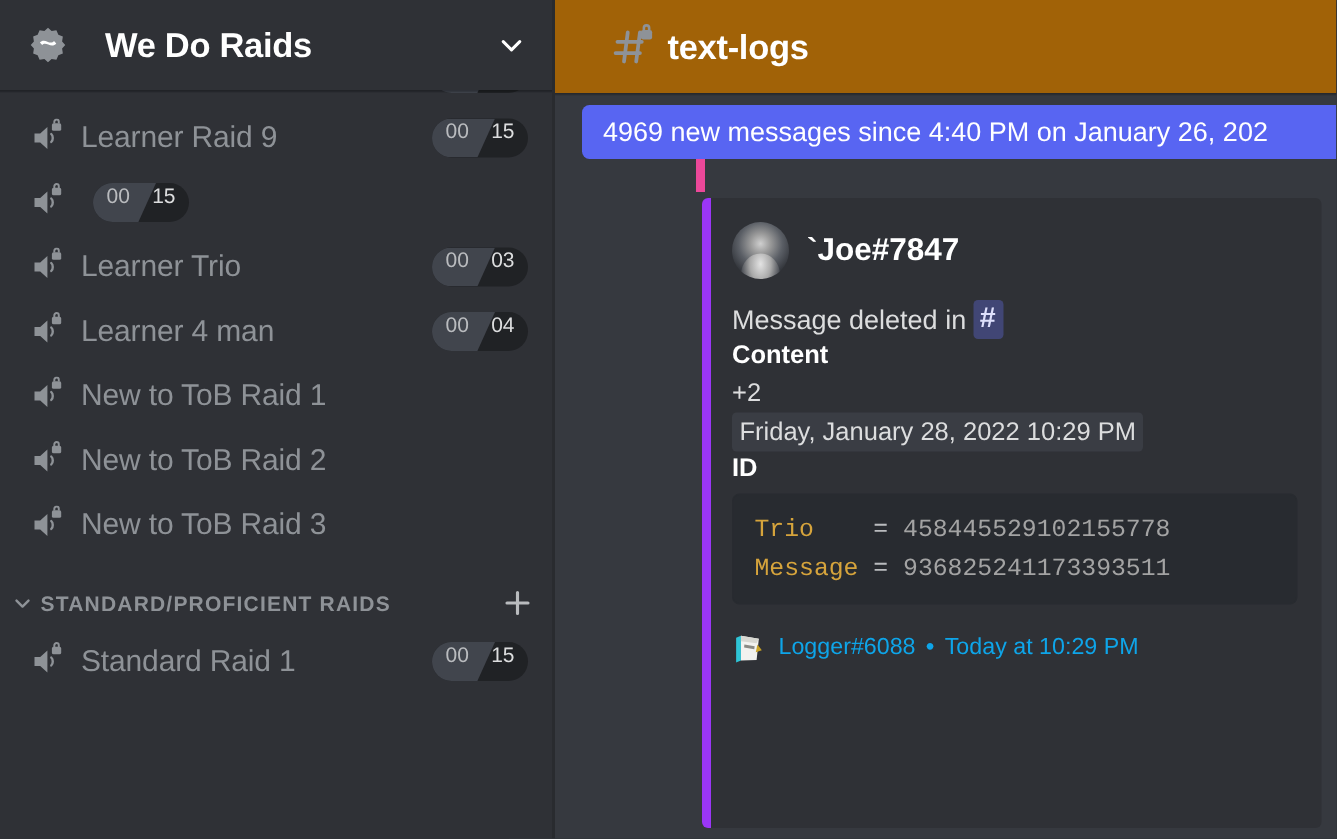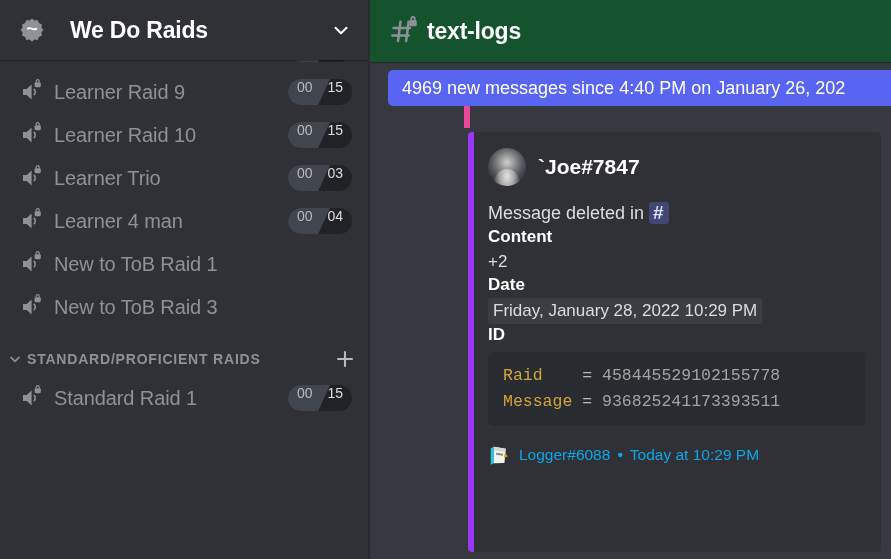--- a/index.html
+++ b/index.html
@@ -88,21 +88,21 @@
 
   .sidebar-divider {
     position:absolute; right:0; top:0; width:2px; height:559px;
     background:#292b2f; z-index:40;
   }
 
   
   .main { position:relative; flex:1; height:559px; background:#36393f; overflow:hidden; }
   .chan-header {
     position:relative; z-index:20; height:62px; display:flex; align-items:center;
-    padding:0 18px 0 18px; background:#14532d;
+    padding:0 18px 0 36px; background:#a16207;
     box-shadow: 0 1px 0 rgba(4,4,5,.2), 0 1.5px 0 rgba(6,6,7,.05), 0 2px 0 rgba(4,4,5,.05);
     text-align: center;
   }
   .hash-icon { width:30px; height:30px; flex:0 0 30px; margin-right:9px; position:relative; }
   .chan-title { color:#ffffff; font-size:23px; font-weight:bold; letter-spacing:-.2px; }
 
   .msg-area { position:relative; height:497px; background:#36393f; overflow:hidden; }
 
   .unread-banner {
     position:absolute; top:8px; left:18px; right:-10px; height:36px;
@@ -138,21 +138,21 @@
     position:relative; overflow:hidden;
   }
   .avatar::after {
     content:""; position:absolute; left:50%; top:55%;
     transform:translateX(-50%);
     width:26px; height:28px; border-radius:50% 50% 45% 45%;
     background: radial-gradient(ellipse at 50% 25%, #e3e3e3 0%, #a9a9a9 38%, #4a4d54 70%, rgba(36,38,43,0) 100%);
   }
   .author-name { color:#ffffff; font-size:21px; font-weight:bold; }
 
-  .embed-desc { color:#dcddde; font-size:18px; line-height:1.45; display:flex; align-items:center; flex-wrap:wrap; }
+  .embed-desc { color:#dcddde; font-size:18px; line-height:1.45; display:flex; flex-wrap:wrap; }
   .chan-mention {
     display:inline-flex; align-items:center; gap:3px;
     background:#414675; color:#dee0fc; border-radius:3px;
     padding:1px 5px 2px 4px; margin-left:5px; font-size:18px; cursor:pointer;
   }
   .mention-hash { font-weight:bold; font-size:19px; line-height:1; }
 
   .field { margin-top:1px; }
   .field-name { color:#ffffff; font-size:17px; font-weight:bold; margin-bottom:3px; }
   .field-value { color:#dcddde; font-size:17px; line-height:1.4; }
@@ -218,21 +218,20 @@
               </span>
             </span>
           </div>
           <div class="chan-row">
             <span class="spk-icon"><svg viewBox="0 0 26 26" width="26" height="26">
                 <path fill="#8e9297" d="M3 10h3.8L11.6 5.6v14.8L6.8 16H3z"></path>
                 <path fill="none" stroke="#8e9297" stroke-width="1.6" stroke-linecap="round" d="M14.2 10.4c1.3 1 1.3 4.2 0 5.2"></path>
                 <rect x="14.6" y="3.2" width="6.2" height="5" rx="1.1" fill="#8e9297"></rect>
                 <path fill="none" stroke="#8e9297" stroke-width="1.3" d="M16.2 3.3V2.2a1.5 1.5 0 013 0v1.1"></path>
               </svg></span>
-            <span class="chan-name">Learner Raid 10</span>
             <span class="count-badge">
               <span class="cb-left"></span>
               <span class="cb-txt">
                 <span>00</span>
                 <span class="cb-max">15</span>
               </span>
             </span>
           </div>
           <div class="chan-row">
             <span class="spk-icon"><svg viewBox="0 0 26 26" width="26" height="26">
@@ -267,20 +266,29 @@
             </span>
           </div>
           <div class="chan-row">
             <span class="spk-icon"><svg viewBox="0 0 26 26" width="26" height="26">
                 <path fill="#8e9297" d="M3 10h3.8L11.6 5.6v14.8L6.8 16H3z"></path>
                 <path fill="none" stroke="#8e9297" stroke-width="1.6" stroke-linecap="round" d="M14.2 10.4c1.3 1 1.3 4.2 0 5.2"></path>
                 <rect x="14.6" y="3.2" width="6.2" height="5" rx="1.1" fill="#8e9297"></rect>
                 <path fill="none" stroke="#8e9297" stroke-width="1.3" d="M16.2 3.3V2.2a1.5 1.5 0 013 0v1.1"></path>
               </svg></span>
             <span class="chan-name">New to ToB Raid 1</span>
+          </div>
+          <div class="chan-row">
+            <span class="spk-icon"><svg viewBox="0 0 26 26" width="26" height="26">
+                <path fill="#8e9297" d="M3 10h3.8L11.6 5.6v14.8L6.8 16H3z"></path>
+                <path fill="none" stroke="#8e9297" stroke-width="1.6" stroke-linecap="round" d="M14.2 10.4c1.3 1 1.3 4.2 0 5.2"></path>
+                <rect x="14.6" y="3.2" width="6.2" height="5" rx="1.1" fill="#8e9297"></rect>
+                <path fill="none" stroke="#8e9297" stroke-width="1.3" d="M16.2 3.3V2.2a1.5 1.5 0 013 0v1.1"></path>
+              </svg></span>
+            <span class="chan-name">New to ToB Raid 2</span>
           </div>
           <div class="chan-row">
             <span class="spk-icon"><svg viewBox="0 0 26 26" width="26" height="26">
                 <path fill="#8e9297" d="M3 10h3.8L11.6 5.6v14.8L6.8 16H3z"></path>
                 <path fill="none" stroke="#8e9297" stroke-width="1.6" stroke-linecap="round" d="M14.2 10.4c1.3 1 1.3 4.2 0 5.2"></path>
                 <rect x="14.6" y="3.2" width="6.2" height="5" rx="1.1" fill="#8e9297"></rect>
                 <path fill="none" stroke="#8e9297" stroke-width="1.3" d="M16.2 3.3V2.2a1.5 1.5 0 013 0v1.1"></path>
               </svg></span>
             <span class="chan-name">New to ToB Raid 3</span>
           </div>
@@ -365,27 +373,27 @@
             <span class="chan-mention">
               <span class="mention-hash">#</span>
             </span>
           </div>
 
           <div id="embed-fields">
               <div class="field">
                 <div class="field-name">Content</div>
                 <div class="field-value">+2</div>
               </div>
-              <div class="field"><div class="field-name">Date</div><div class="field-value highlight">Friday, January 28, 2022 10:29 PM</div></div>
+              <div class="field"><div class="field-value highlight">Friday, January 28, 2022 10:29 PM</div></div>
             </div>
 
           <div class="field">
             <div class="field-name">ID</div>
             <div class="codeblock" id="codeblock">
-                <div><span class="tok-key">Raid</span>&nbsp;&nbsp;&nbsp; <span class="tok-eq">=</span> <span class="tok-val">458445529102155778</span></div>
+                <div><span class="tok-key">Trio</span>&nbsp;&nbsp;&nbsp; <span class="tok-eq">=</span> <span class="tok-val">458445529102155778</span></div>
                 <div><span class="tok-key">Message</span> <span class="tok-eq">=</span> <span class="tok-val">936825241173393511</span></div>
               </div>
           </div>
 
           <div class="embed-footer">
             <span class="footer-icon">
               <svg viewBox="0 0 24 24" width="22" height="22">
                 <path fill="#2ec4d6" d="M3 4.5l3.5-1.5v18L3 22.5z"></path>
                 <path fill="#f2f2ef" d="M6.5 3l13 2.2-1.6 15.5L6.5 21z"></path>
                 <path fill="#d8d8d2" d="M6.5 3l13 2.2-1.6 3.3L6.5 7z"></path>

